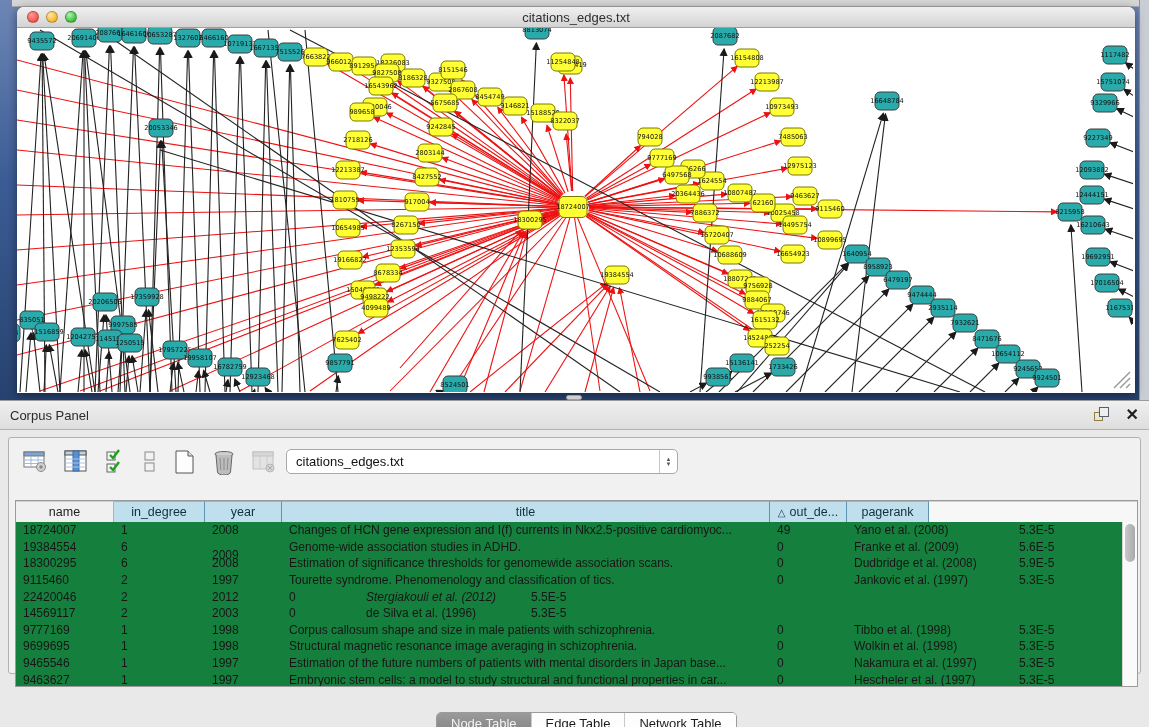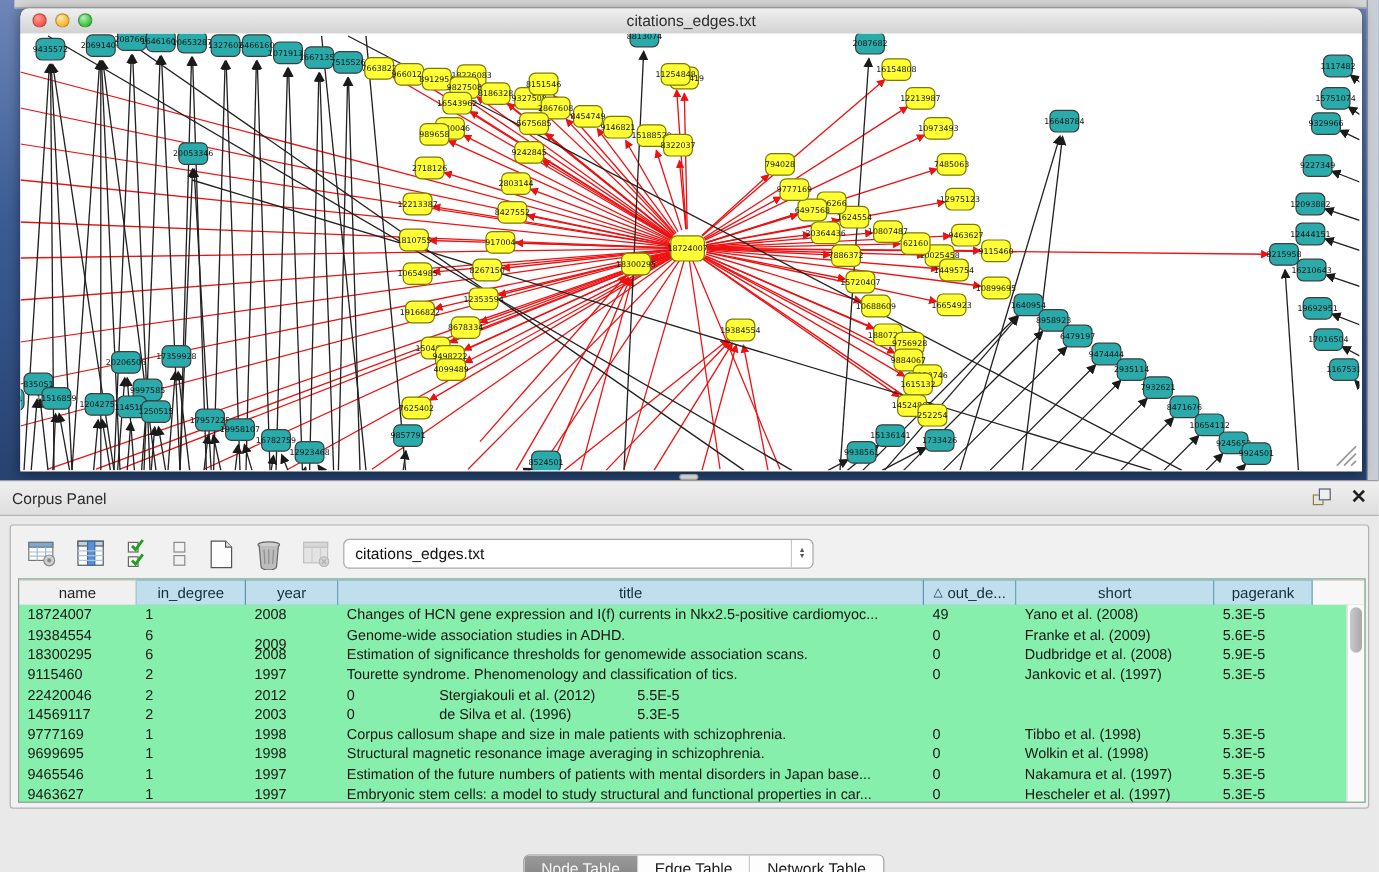--- a/index.html
+++ b/index.html
@@ -45,21 +45,21 @@
   .toolbar { position:absolute; left:12px; top:8px; height:32px; display:flex; align-items:center; gap:10px; }
   .tool { width:30px; height:28px; display:flex; align-items:center; justify-content:center; }
   .tool svg { display:block; }
   .fx { font-family:"Liberation Serif", serif; font-style:italic; font-size:15px; color:#1a1a1a; }
   .combo { position:absolute; left:277px; top:11px; width:392px; height:25px; background:#fff;
     border:1px solid #a9a9a9; border-radius:5px; display:flex; align-items:center; font-size:13px; color:#111;}
   .combo-text { flex:1; padding-left:9px; }
   .combo-stepper { width:18px; height:100%; border-left:1px solid #c9c9c9; display:flex; flex-direction:column;
     align-items:center; justify-content:center; font-size:6px; color:#555; line-height:5px;}
 
-  .grid { position:absolute; left:6px; top:44px; width:1123px; height:187px; background:#86efac;
+  .grid { position:absolute; left:6px; top:62px; width:1123px; height:187px; background:#15803d;
     border:1px solid #9a9a9a; overflow:hidden; }
   .grid-header { display:flex; height:21px; border-bottom:1px solid #7da9bf; }
   .gh-cell { height:21px; font-size:12.5px; color:#10303c; display:flex; align-items:center; justify-content:center;
     background:#bfdfec; border-right:1px solid #5d94b2; border-top:1px solid #8fb9cc; flex:none; }
   .gh-cell.plain { background:#f0f0f0; border-right:1px solid #9fb7c2; border-top:1px solid #d0d0d0; color:#222;}
   .gh-cell.filler { background:#f7f7f7; border-right:none; border-top:1px solid #d0d0d0; }
   .sort-tri { font-size:10px; color:#123a52; margin-right:4px; }
   .grid-body { position:relative; }
   .grid-row { display:flex; height:16.6px; align-items:center; }
   .gr-cell { font-size:12px; color:#161616; padding-left:7px; white-space:nowrap; overflow:hidden; flex:none; height:100%;
@@ -874,23 +874,20 @@
           <div class="gh-cell" style="width: 77px;">
             <span>year</span>
           </div>
           <div class="gh-cell" style="width: 488px;">
             <span>title</span>
           </div>
           <div class="gh-cell" style="width: 77px;">
             <span class="sort-tri">△</span>
             <span>out_de...</span>
           </div>
-          <div class="gh-cell" style="width: 165px;">
-            <span>short</span>
-          </div>
           <div class="gh-cell" style="width: 82px;">
             <span>pagerank</span>
           </div>
           <div class="gh-cell filler" style="flex: 1 1 0%;"></div>
         </div>
       <div class="grid-body" id="grid-body">
           <div class="grid-row">
             <div class="gr-cell" style="width: 98px;">18724007</div>
             <div class="gr-cell" style="width: 91px;">1</div>
             <div class="gr-cell" style="width: 77px;">2008</div>
@@ -924,21 +921,21 @@
             <div class="gr-cell" style="width: 488px;">Tourette syndrome. Phenomenology and classification of tics.</div>
             <div class="gr-cell" style="width: 77px;">0</div>
             <div class="gr-cell" style="width: 165px;">Jankovic et al. (1997)</div>
             <div class="gr-cell" style="width: 82px;">5.3E-5</div>
           </div>
           <div class="grid-row">
             <div class="gr-cell" style="width: 98px;">22420046</div>
             <div class="gr-cell" style="width: 91px;">2</div>
             <div class="gr-cell" style="width: 77px;">2012</div>
             <div class="gr-cell" style="width: 77px;">0</div>
-            <div class="gr-cell" style="width: 165px;">Stergiakouli et al. (2012)</div>
+            <div class="gr-cell" style="width: 165px; font-style: italic;">Stergiakouli et al. (2012)</div>
             <div class="gr-cell" style="width: 82px;">5.5E-5</div>
           </div>
           <div class="grid-row">
             <div class="gr-cell" style="width: 98px;">14569117</div>
             <div class="gr-cell" style="width: 91px;">2</div>
             <div class="gr-cell" style="width: 77px;">2003</div>
             <div class="gr-cell" style="width: 77px;">0</div>
             <div class="gr-cell" style="width: 165px;">de Silva et al. (1996)</div>
             <div class="gr-cell" style="width: 82px;">5.3E-5</div>
           </div>

